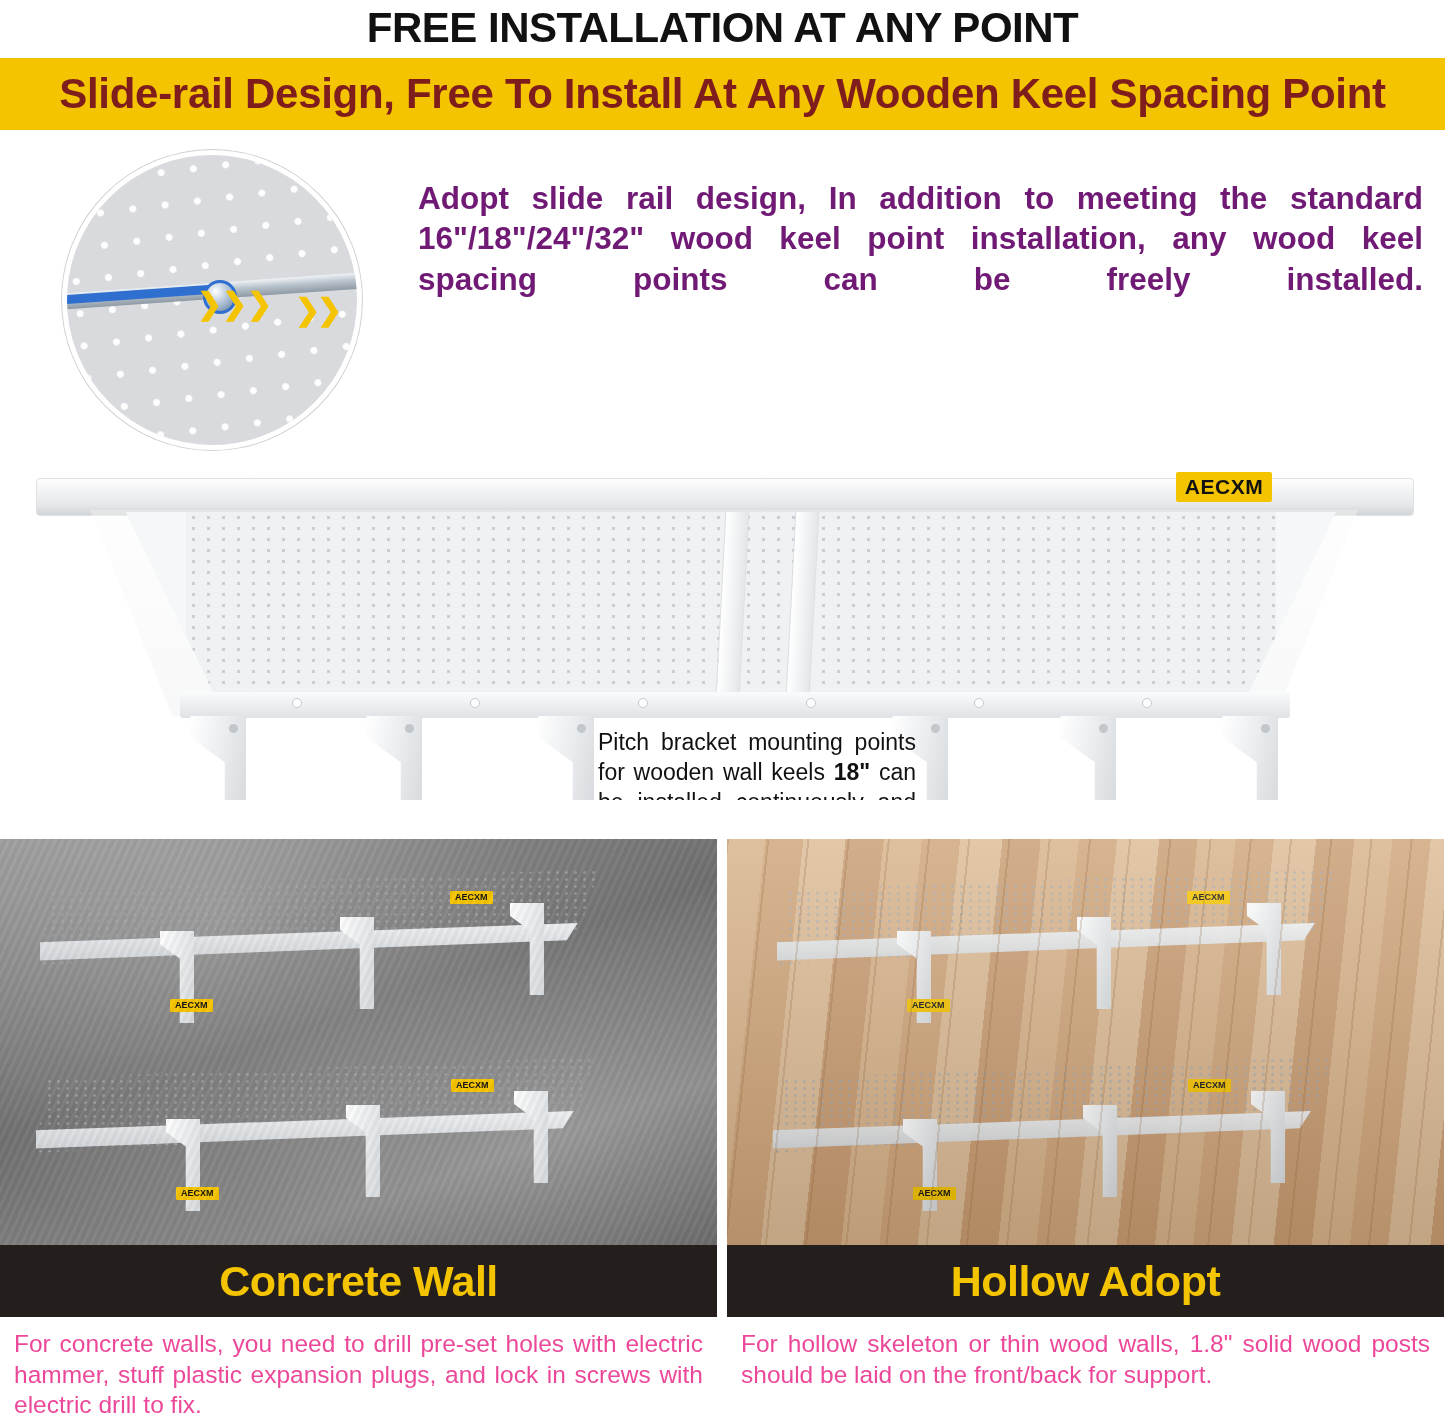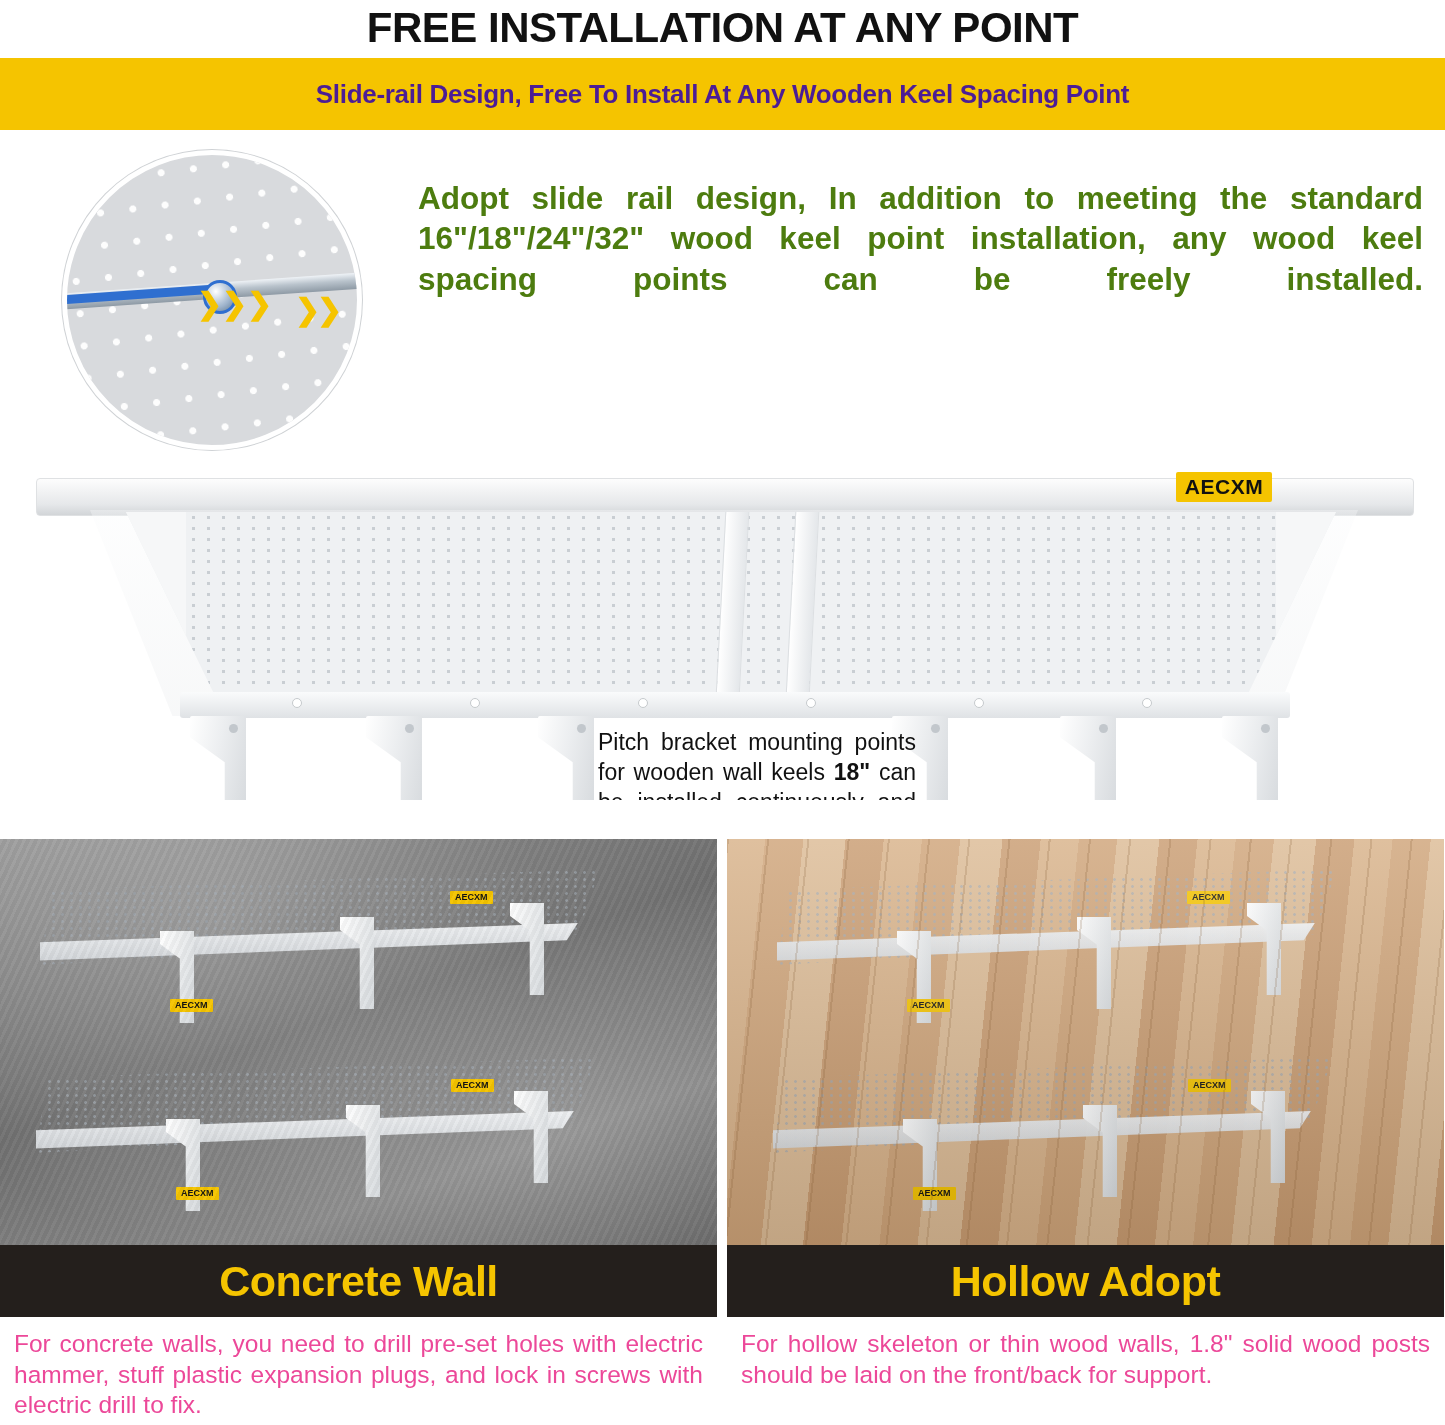--- a/index.html
+++ b/index.html
@@ -26,23 +26,23 @@
   }
   .yellow-band {
     background: #f5c400;
     height: 72px;
     display: flex;
     align-items: center;
     justify-content: center;
     position: relative;
   }
   .yellow-band .band-text {
-    font-size: 26px;
-    font-weight: bold;
-    color: #4c1d95;
+    font-size: 42px;
+    font-weight: bold;
+    color: #7f1d1d;
     letter-spacing: -0.3px;
     white-space: nowrap;
   }
 
   
   .top-section {
     position: relative;
     height: 670px;
     background: #fff;
     overflow: hidden;
@@ -51,21 +51,21 @@
   .desc-paragraph {
     position: absolute;
     left: 418px;
     top: 48px;
     width: 1005px;
     font-size: 31.5px;
     font-weight: bold;
     line-height: 1.28;
     text-align: justify;
     text-align-last: justify;
-    color: #4d7c0f;
+    color: #701a75;
   }
 
   
   .zoom-circle {
     position: absolute;
     left: 62px;
     top: 20px;
     width: 300px;
     height: 300px;
     border-radius: 50%;

